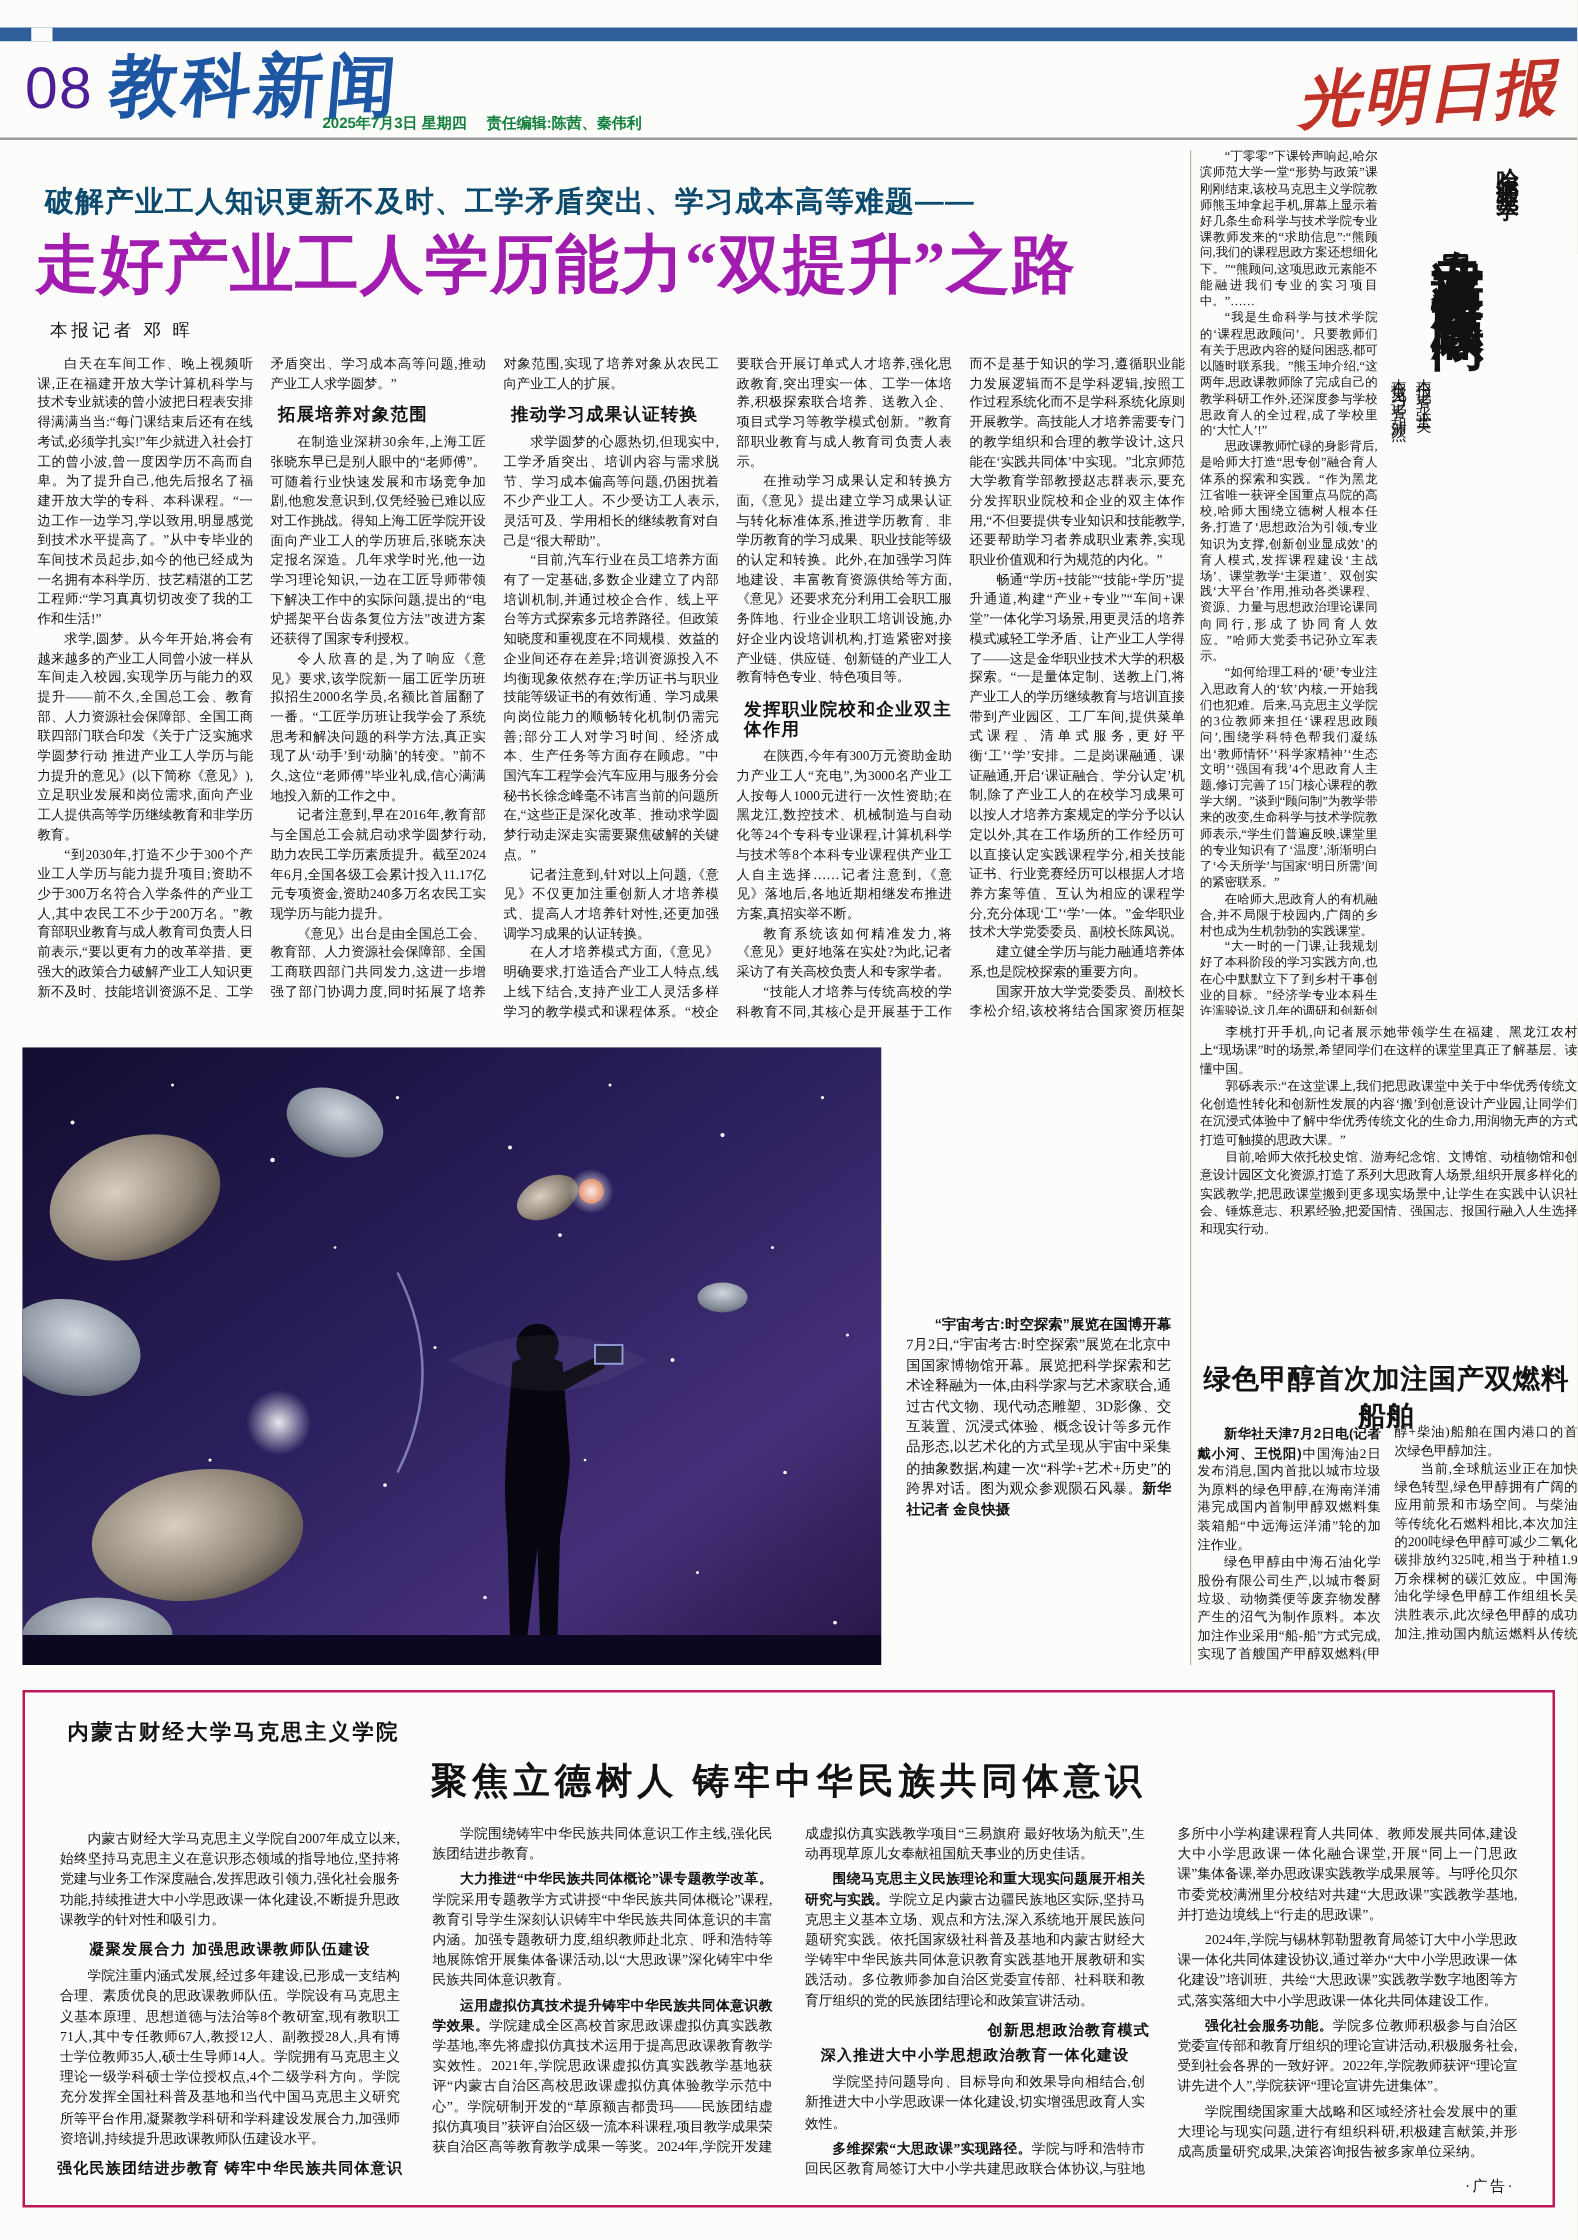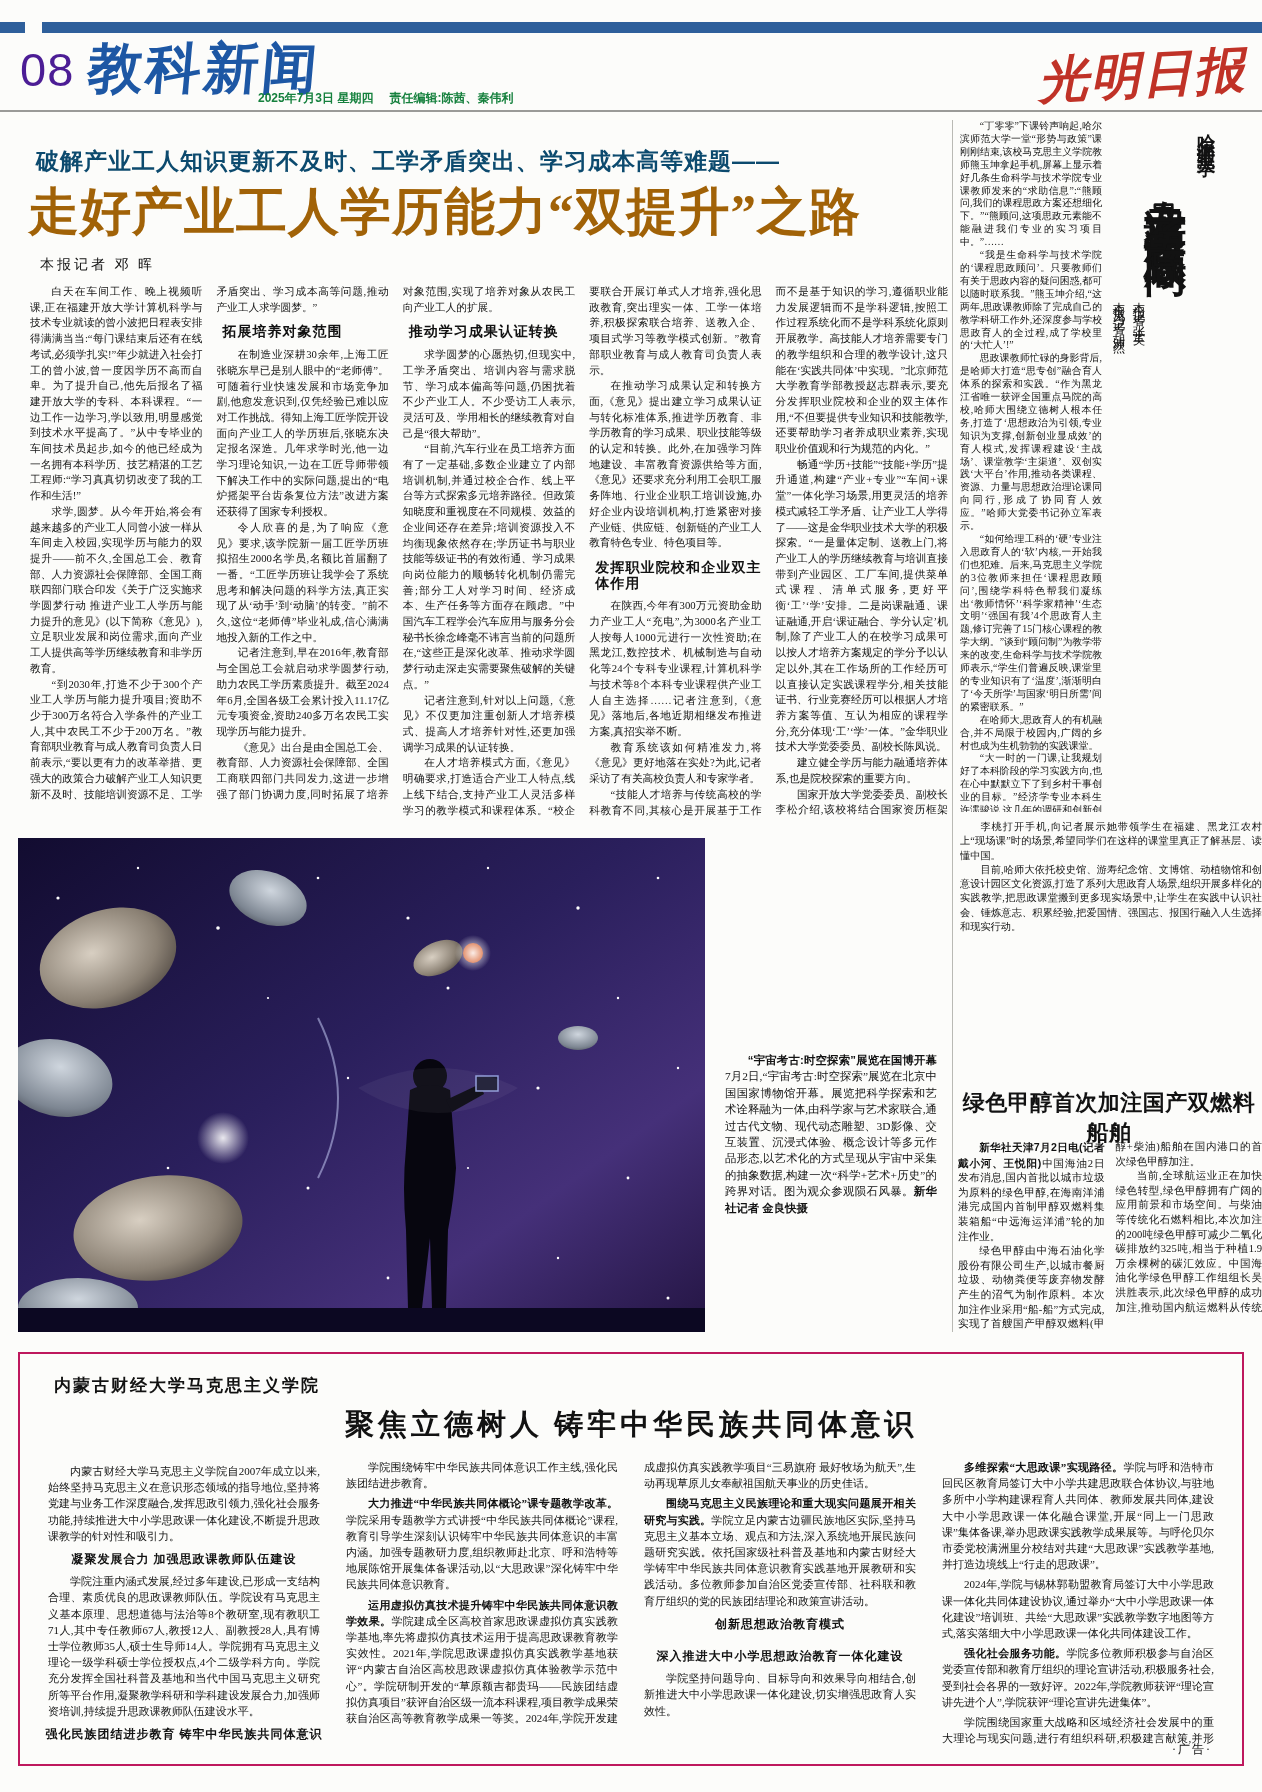--- a/index.html
+++ b/index.html
@@ -15,21 +15,21 @@
   .dateline{position:absolute;left:258px;top:90px;font-family:"Liberation Sans","DejaVu Sans",sans-serif;
            font-size:12px;font-weight:bold;color:#15803d;}
   .dateline span{margin-right:16px;}
   .masthead{position:absolute;right:16px;top:42px;font-size:50px;color:#c03227;font-weight:bold;
            font-style:italic;transform:rotate(-3deg);letter-spacing:2px;}
   .header-rule{position:absolute;left:0;top:110px;width:1262px;height:2px;background:#9a9a98;}
   
   .kicker{position:absolute;left:36px;top:146px;width:900px;font-family:"Liberation Sans","DejaVu Sans",sans-serif;
           font-size:23px;font-weight:bold;letter-spacing:1px;color:#0c4a6e;}
   .headline{position:absolute;left:28px;top:178px;width:920px;font-size:51px;font-weight:900;
-          letter-spacing:1px;color:#a16207;}
+          letter-spacing:1px;color:#a21caf;}
   .byline-main{position:absolute;left:40px;top:256px;font-size:14px;letter-spacing:3px;}
   .main-body{position:absolute;left:30px;top:284px;width:918px;height:542px;overflow:hidden;
           column-count:5;column-gap:14px;text-align:justify;font-size:10.7px;line-height:15.7px;}
   .main-body p{margin:0;text-indent:2em;}
   .main-body h4{font-family:"Liberation Sans","DejaVu Sans",sans-serif;font-size:14px;font-weight:bold;
           margin:9px 0 7px 0;text-indent:0;padding-left:6px;letter-spacing:1px;}
   
   .vrule{position:absolute;left:952px;top:120px;width:1px;height:1212px;background:#b9b9b4;}
   .ha{position:absolute;left:960px;top:120px;width:302px;height:885px;}
   .ha-text{position:absolute;left:0;top:0;width:142px;height:692px;overflow:hidden;
@@ -131,20 +131,21 @@
       <p>“大一时的一门课,让我规划好了本科阶段的学习实践方向,也在心中默默立下了到乡村干事创业的目标。”经济学专业本科生许濡骏说,这几年的调研和创新创业实践,都源于思政课堂的启发。</p>
     </div>
     <div class="ha-byl">
       <div>本报记者  张士英</div>
       <div>本报见习记者  胡沛然</div>
     </div>
     <div class="ha-head">专业课有了『课程思政顾问』</div>
     <div class="ha-eyebrow">哈尔滨师范大学:</div>
     <div class="ha-wide">
       <p>李桃打开手机,向记者展示她带领学生在福建、黑龙江农村上“现场课”时的场景,希望同学们在这样的课堂里真正了解基层、读懂中国。</p>
+      <p>郭砾表示:“在这堂课上,我们把思政课堂中关于中华优秀传统文化创造性转化和创新性发展的内容‘搬’到创意设计产业园,让同学们在沉浸式体验中了解中华优秀传统文化的生命力,用润物无声的方式打造可触摸的思政大课。”</p>
       <p>目前,哈师大依托校史馆、游寿纪念馆、文博馆、动植物馆和创意设计园区文化资源,打造了系列大思政育人场景,组织开展多样化的实践教学,把思政课堂搬到更多现实场景中,让学生在实践中认识社会、锤炼意志、积累经验,把爱国情、强国志、报国行融入人生选择和现实行动。</p>
     </div>
   </div>
 
   <div class="photo">
     <svg width="687" height="494" viewBox="0 0 687 494" xmlns="http://www.w3.org/2000/svg">
       <defs>
         <linearGradient id="sky" x1="0" y1="0" x2="1" y2="1">
           <stop offset="0" stop-color="#120c30"></stop>
             <stop offset="0.45" stop-color="#2a1f5c"></stop>
@@ -232,21 +233,21 @@
     <div class="ad-title">聚焦立德树人  铸牢中华民族共同体意识</div>
     <div class="ad-body">
       <p>内蒙古财经大学马克思主义学院自2007年成立以来,始终坚持马克思主义在意识形态领域的指导地位,坚持将党建与业务工作深度融合,发挥思政引领力,强化社会服务功能,持续推进大中小学思政课一体化建设,不断提升思政课教学的针对性和吸引力。</p>
       <p class="ad-sub">凝聚发展合力  加强思政课教师队伍建设</p>
       <p>学院注重内涵式发展,经过多年建设,已形成一支结构合理、素质优良的思政课教师队伍。学院设有马克思主义基本原理、思想道德与法治等8个教研室,现有教职工71人,其中专任教师67人,教授12人、副教授28人,具有博士学位教师35人,硕士生导师14人。学院拥有马克思主义理论一级学科硕士学位授权点,4个二级学科方向。学院充分发挥全国社科普及基地和当代中国马克思主义研究所等平台作用,凝聚教学科研和学科建设发展合力,加强师资培训,持续提升思政课教师队伍建设水平。</p>
       <p class="ad-sub">强化民族团结进步教育  铸牢中华民族共同体意识</p>
       <p>学院围绕铸牢中华民族共同体意识工作主线,强化民族团结进步教育。</p>
       <p><span class="ad-lead">大力推进“中华民族共同体概论”课专题教学改革。</span><span>学院采用专题教学方式讲授“中华民族共同体概论”课程,教育引导学生深刻认识铸牢中华民族共同体意识的丰富内涵。加强专题教研力度,组织教师赴北京、呼和浩特等地展陈馆开展集体备课活动,以“大思政课”深化铸牢中华民族共同体意识教育。</span></p>
       <p><span class="ad-lead">运用虚拟仿真技术提升铸牢中华民族共同体意识教学效果。</span><span>学院建成全区高校首家思政课虚拟仿真实践教学基地,率先将虚拟仿真技术运用于提高思政课教育教学实效性。2021年,学院思政课虚拟仿真实践教学基地获评“内蒙古自治区高校思政课虚拟仿真体验教学示范中心”。学院研制开发的“草原额吉都贵玛——民族团结虚拟仿真项目”获评自治区级一流本科课程,项目教学成果荣获自治区高等教育教学成果一等奖。2024年,学院开发建成虚拟仿真实践教学项目“三易旗府  最好牧场为航天”,生动再现草原儿女奉献祖国航天事业的历史佳话。</span></p>
       <p><span class="ad-lead">围绕马克思主义民族理论和重大现实问题展开相关研究与实践。</span><span>学院立足内蒙古边疆民族地区实际,坚持马克思主义基本立场、观点和方法,深入系统地开展民族问题研究实践。依托国家级社科普及基地和内蒙古财经大学铸牢中华民族共同体意识教育实践基地开展教研和实践活动。多位教师参加自治区党委宣传部、社科联和教育厅组织的党的民族团结理论和政策宣讲活动。</span></p>
-      <p class="ad-sub" style="margin-bottom:16px;">创新思想政治教育模式</p>
+      <p class="ad-sub" style="margin-bottom:4px;text-align:right;">创新思想政治教育模式</p>
       <p class="ad-sub" style="margin-top:0;">深入推进大中小学思想政治教育一体化建设</p>
       <p>学院坚持问题导向、目标导向和效果导向相结合,创新推进大中小学思政课一体化建设,切实增强思政育人实效性。</p>
       <p><span class="ad-lead">多维探索“大思政课”实现路径。</span><span>学院与呼和浩特市回民区教育局签订大中小学共建思政联合体协议,与驻地多所中小学构建课程育人共同体、教师发展共同体,建设大中小学思政课一体化融合课堂,开展“同上一门思政课”集体备课,举办思政课实践教学成果展等。与呼伦贝尔市委党校满洲里分校结对共建“大思政课”实践教学基地,并打造边境线上“行走的思政课”。</span></p>
       <p>2024年,学院与锡林郭勒盟教育局签订大中小学思政课一体化共同体建设协议,通过举办“大中小学思政课一体化建设”培训班、共绘“大思政课”实践教学数字地图等方式,落实落细大中小学思政课一体化共同体建设工作。</p>
       <p><span class="ad-lead">强化社会服务功能。</span><span>学院多位教师积极参与自治区党委宣传部和教育厅组织的理论宣讲活动,积极服务社会,受到社会各界的一致好评。2022年,学院教师获评“理论宣讲先进个人”,学院获评“理论宣讲先进集体”。</span></p>
       <p>学院围绕国家重大战略和区域经济社会发展中的重大理论与现实问题,进行有组织科研,积极建言献策,并形成高质量研究成果,决策咨询报告被多家单位采纳。</p>
       <p><span>未来,学院将全面贯彻党的教育方针,坚持思政课建设与党的创新理论武装同步推进,落实立德树人根本任务,以铸牢中华民族共同体意识为主线,持续推进学院建设高质量内涵式发展。</span><span class="ad-sign">(孙丽  任海霞)</span></p>
     </div>
     <div class="ad-mark">·广告·</div>
   </div>

